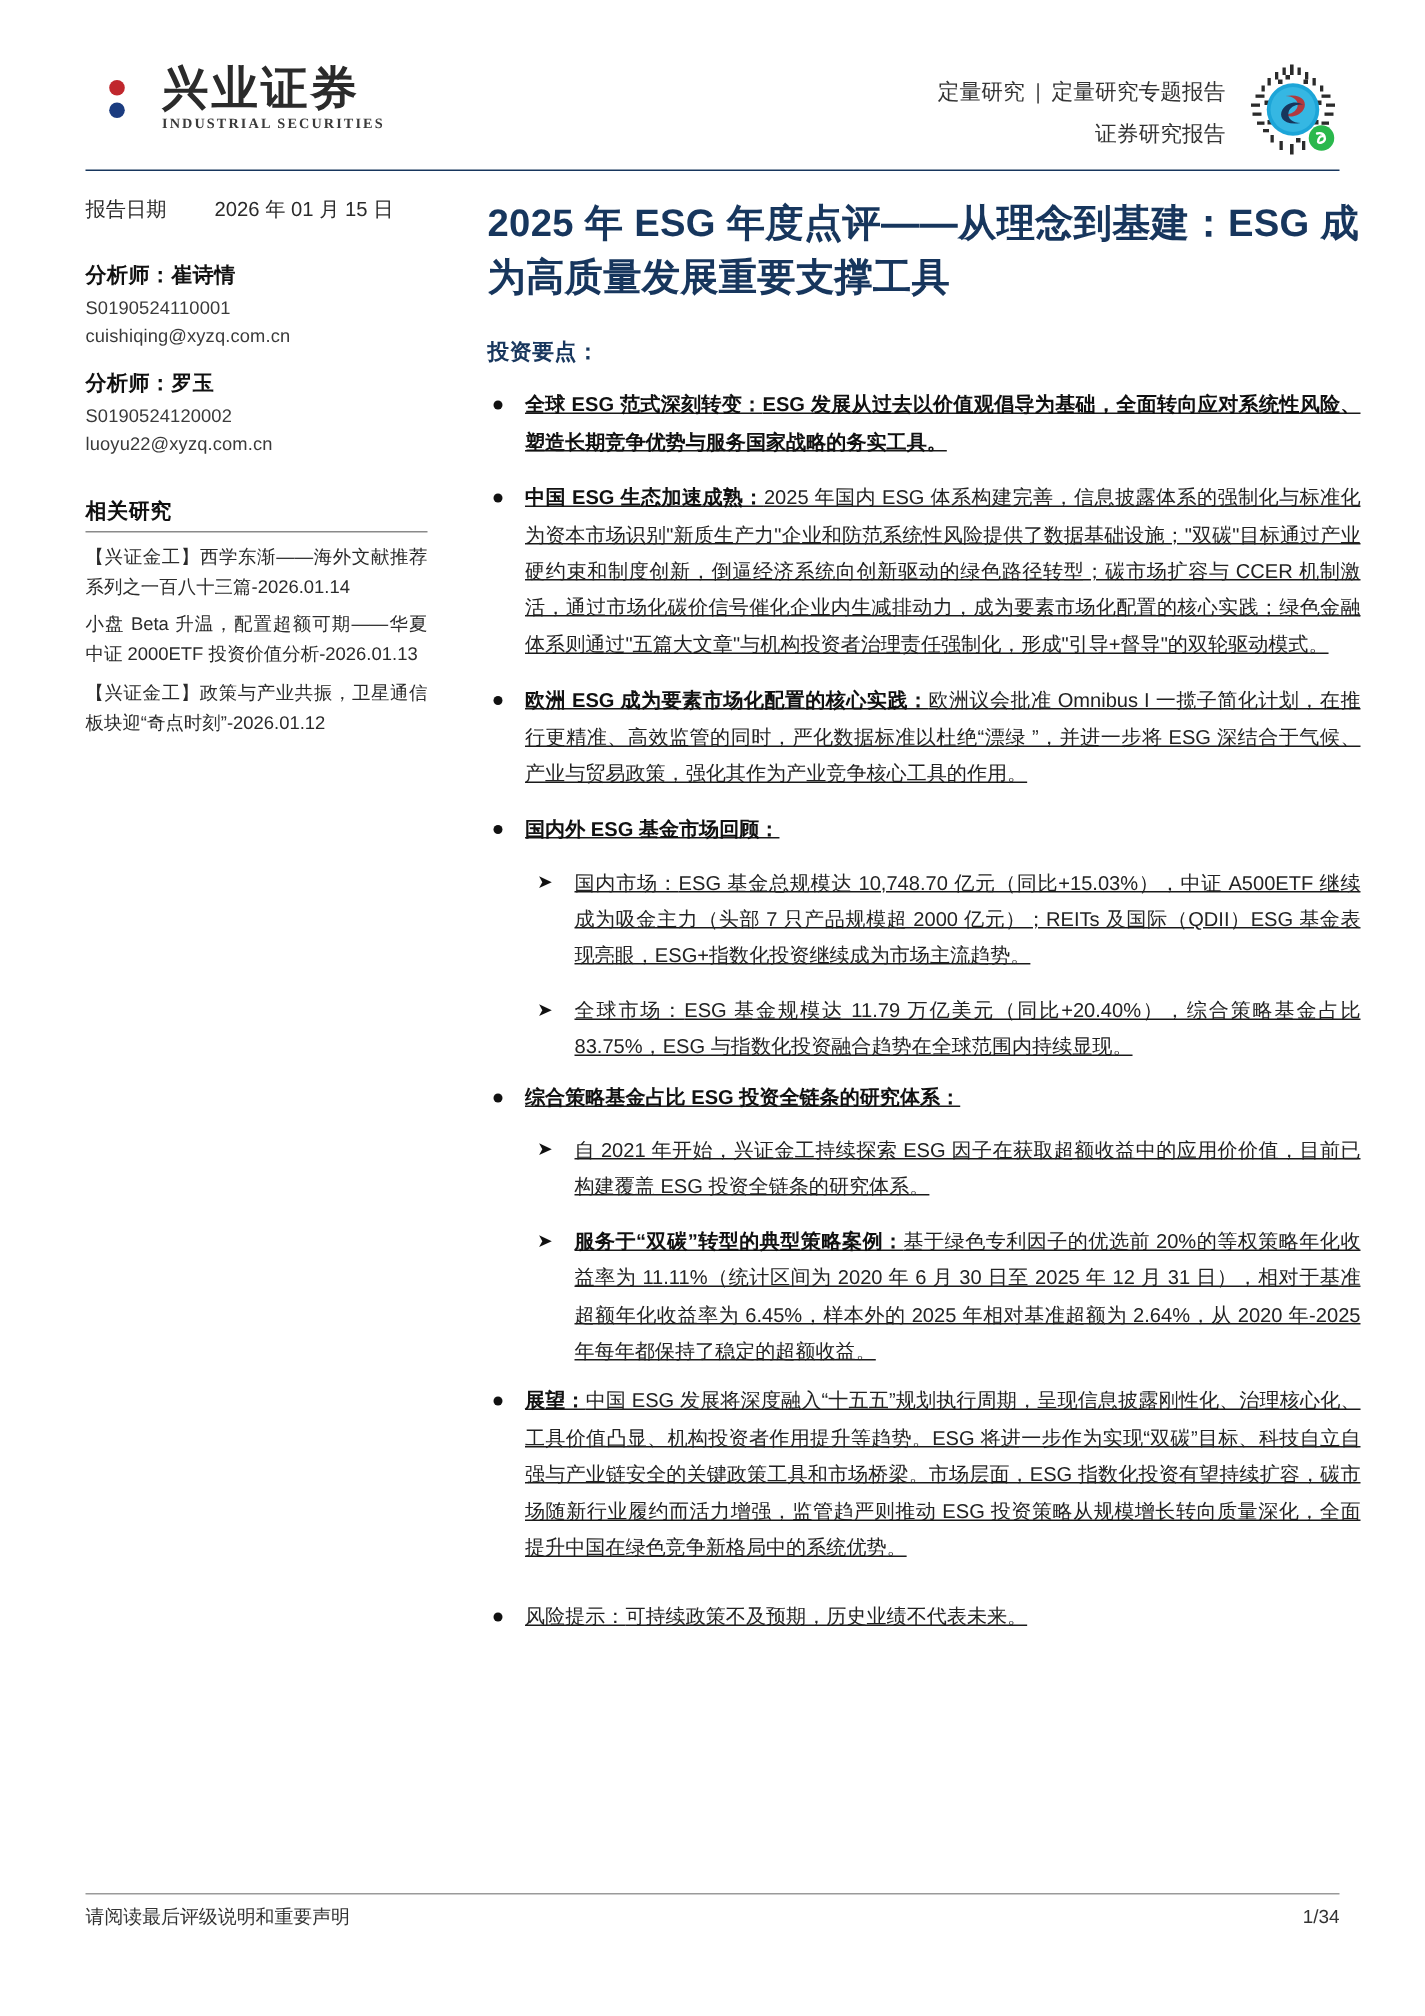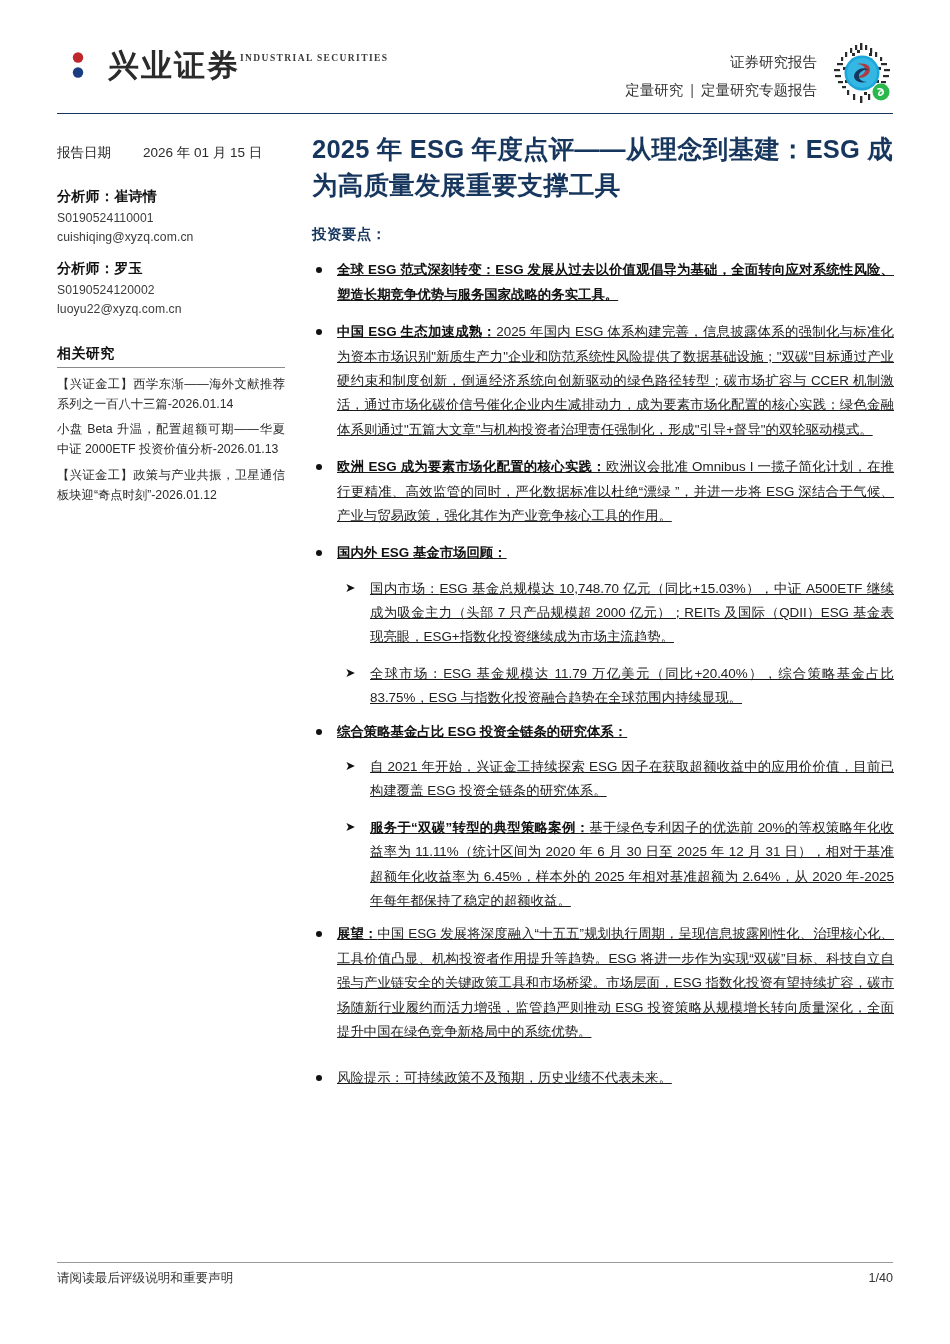--- a/index.html
+++ b/index.html
@@ -39,21 +39,21 @@
     gap: 9px;
   }
   .logo-mark {
     width: 42px;
     height: 42px;
     position: relative;
     flex: none;
   }
   .logo-words {
     display: flex;
-    flex-direction: row;
+    flex-direction: column;
     align-items: flex-start;
     line-height: 1;
   }
   .logo-cn {
     font-family: "DejaVu Serif", "Liberation Serif", serif;
     font-size: 31px;
     font-weight: bold;
     letter-spacing: 2px;
     color: #2b2b2b;
     white-space: nowrap;
@@ -103,21 +103,21 @@
     top: 113px;
     width: 836px;
     height: 0;
     border-top: 1.3px solid #17365d;
   }
 
   
   .sidebar {
     position: absolute;
     left: 57px;
-    top: 144px;
+    top: 131px;
     width: 228px;
   }
   .report-date-row {
     display: flex;
     align-items: baseline;
     font-size: 13.5px;
     color: #2a2a2a;
     margin-bottom: 26px;
   }
   .report-date-label {
@@ -162,21 +162,21 @@
     font-size: 12.3px;
     line-height: 1.62;
     color: #2a2a2a;
     margin-bottom: 6px;
     text-align: justify;
   }
 
   
   .main {
     position: absolute;
-    left: 312px;
+    left: 325px;
     top: 131px;
     width: 582px;
   }
   .doc-title {
     font-size: 25.5px;
     font-weight: bold;
     color: #17365d;
     line-height: 1.42;
     letter-spacing: .2px;
     margin: 0 0 22px 0;
@@ -285,24 +285,24 @@
         </svg>
       </span>
       <span class="logo-words">
         <span class="logo-cn">兴业证券</span>
         <span class="logo-en">INDUSTRIAL SECURITIES</span>
       </span>
     </div>
 
     <div class="header-right">
       <div class="header-lines">
-        <div class="header-line">证券研究报告</div>
         <div class="header-line">
           <span>定量研究</span><span class="header-sep">|</span><span>定量研究专题报告</span>
         </div>
+        <div class="header-line">证券研究报告</div>
       </div>
       <span class="qr-badge">
         <svg viewBox="0 0 62 62" width="62" height="62" aria-hidden="true">
           <g fill="#2b2b2b">
             <rect x="29" y="1" width="2.4" height="7"></rect>
               <rect x="24" y="3" width="2.2" height="5"></rect>
             <rect x="34" y="3" width="2.2" height="5"></rect>
               <rect x="19" y="6" width="2.2" height="5"></rect>
             <rect x="39" y="6" width="2.2" height="5"></rect>
               <rect x="14" y="10" width="2.2" height="5"></rect>
@@ -433,16 +433,16 @@
         <span class="dot"></span>
         <span>风险提示：</span><span>可持续政策不及预期，历史业绩不代表未来。</span>
       </li>
 
     </ul>
   </div>
 
   <div class="footer-rule"></div>
   <div class="footer">
     <span>请阅读最后评级说明和重要声明</span>
-    <span>1/40</span>
+    <span>1/34</span>
   </div>
 
 </div>
 
 </body></html>

